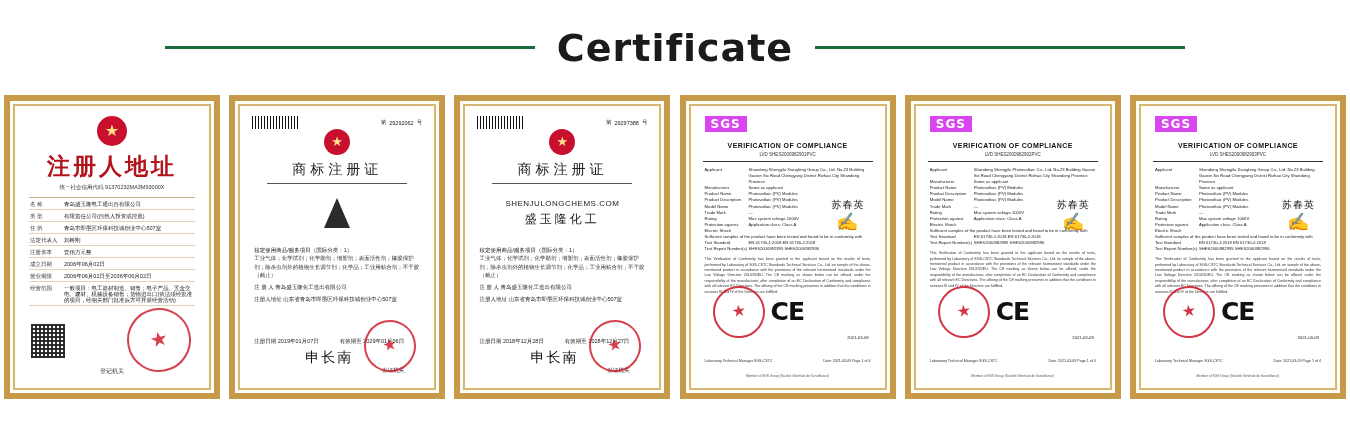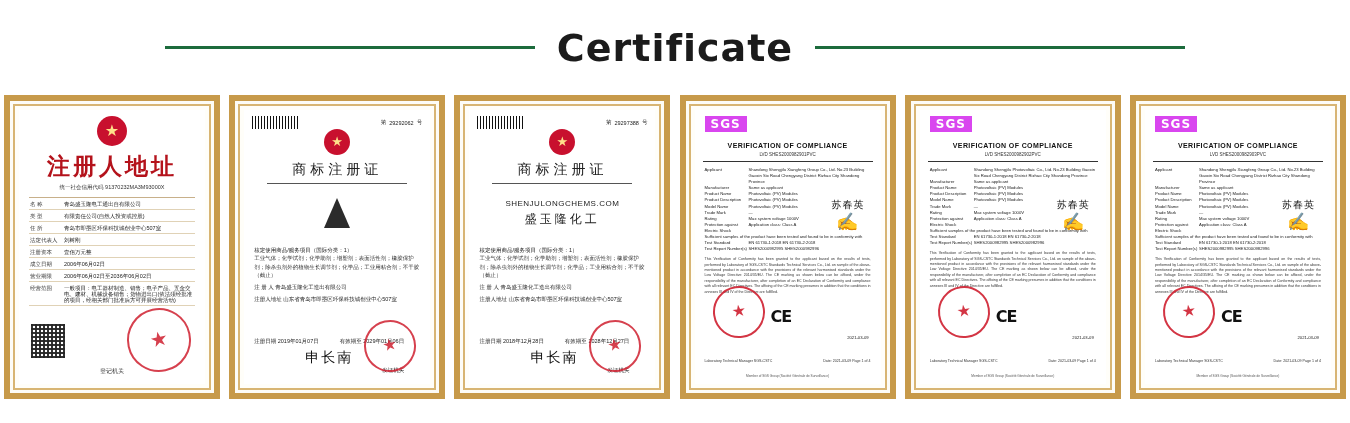--- a/index.html
+++ b/index.html
@@ -338,21 +338,21 @@
     font-size: 18px;
     color: #111;
     line-height: 1;
     margin-top: 1px;
   }
   .ce-mark {
     position: absolute;
     left: 76px;
     bottom: 58px;
     font-family: "DejaVu Sans", sans-serif;
-    font-size: 16px;
+    font-size: 25px;
     font-weight: bold;
     letter-spacing: -1px;
     color: #111;
   }
   .sgs-seal {
     position: absolute;
     left: 18px;
     bottom: 46px;
     width: 48px; height: 48px;
     border: 2px solid #cf2030;

